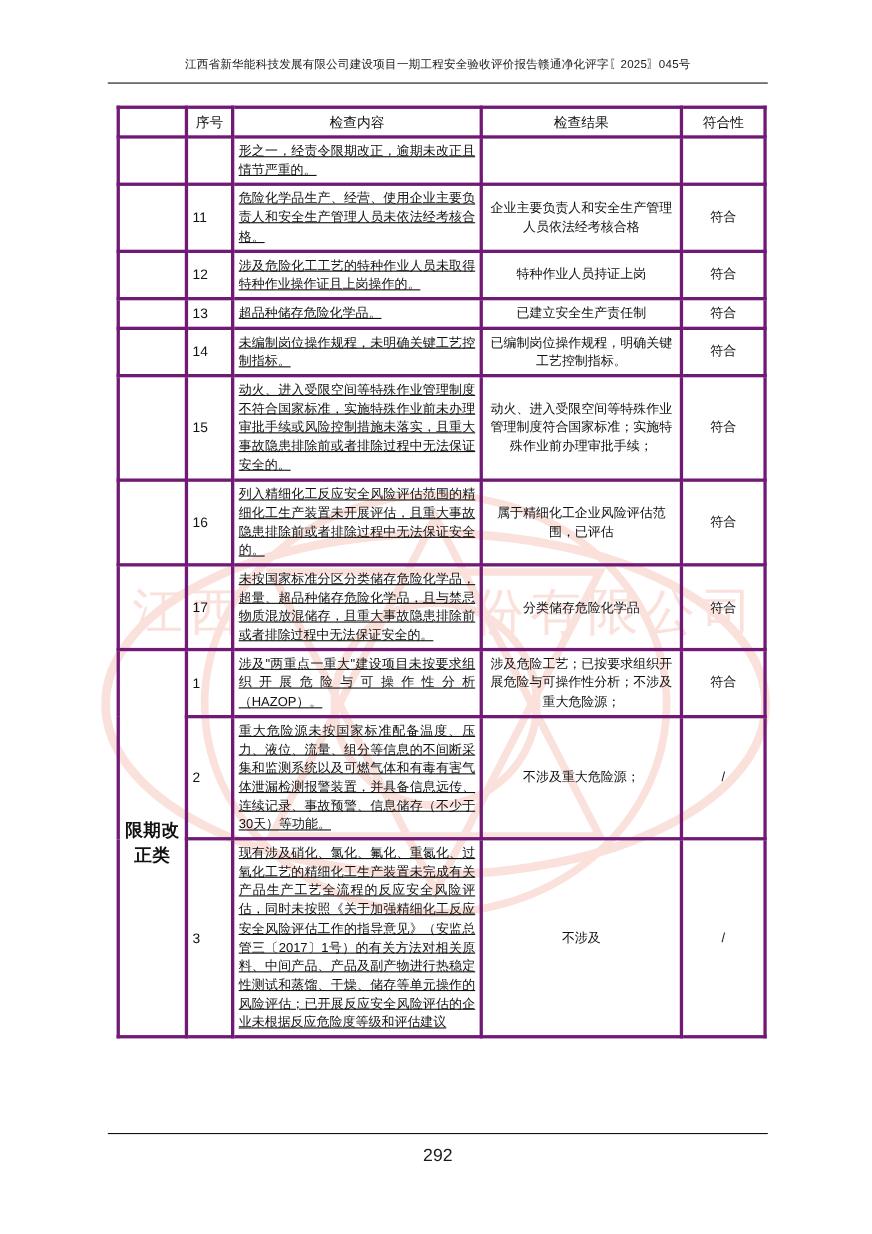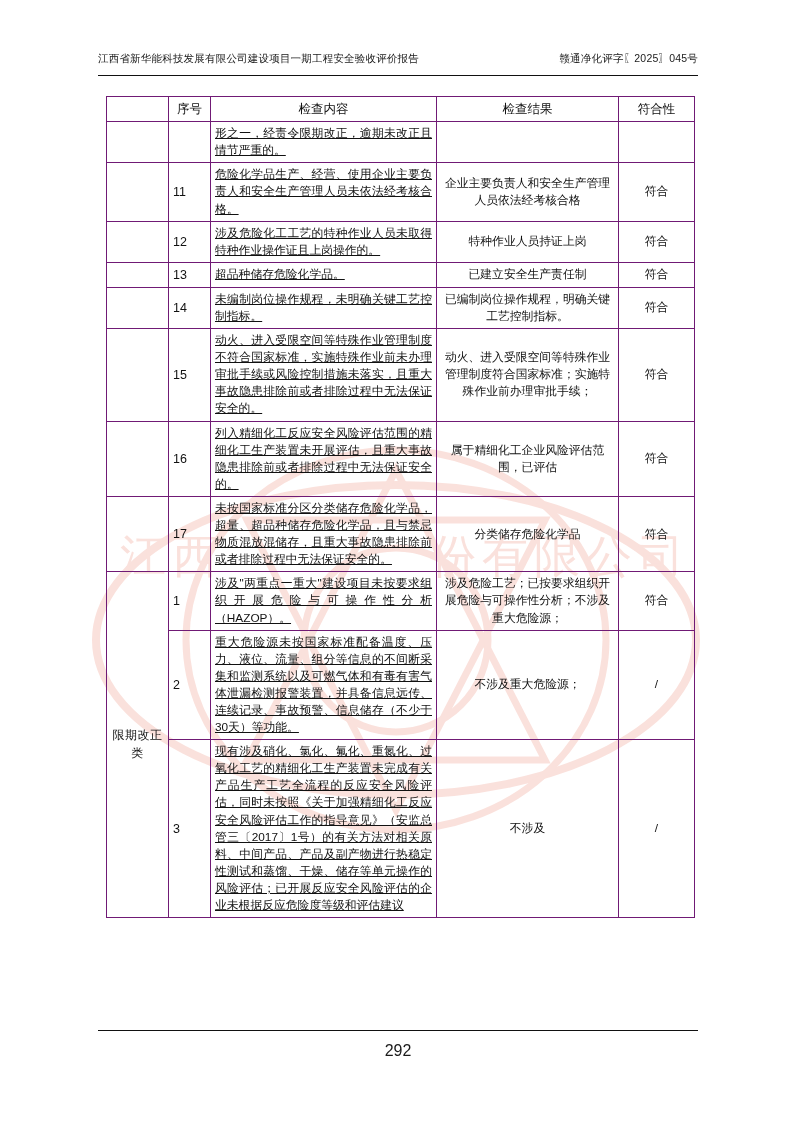--- a/index.html
+++ b/index.html
@@ -32,21 +32,21 @@
     z-index: 5;
   }
 
   
   .header {
     position: absolute;
     left: 98px;
     top: 52px;
     width: 600px;
     display: flex;
-    justify-content: space-between;
+    justify-content: center;
     align-items: baseline;
     font-size: 10.5px;
     color: #1a1a1a;
     letter-spacing: 0.2px;
   }
   .header .left { white-space: nowrap; }
   .header .right { white-space: nowrap; font-weight: normal; }
   .header-rule {
     position: absolute;
     left: 98px;
@@ -80,42 +80,43 @@
     top: 96px;
     width: 588px;
     border-collapse: collapse;
     table-layout: fixed;
     font-size: 11.5px;
     color: #111;
     z-index: 10;
     background: transparent;
   }
   table.main td, table.main th {
-    border: 1px solid #701a75;
+    border: 3px solid #701a75;
     padding: 3px 4px;
     vertical-align: middle;
     line-height: 1.45;
     background: transparent;
   }
   th.hd {
     text-align: center;
     font-weight: normal;
     font-size: 12.5px;
     padding: 5px 4px;
   }
   col.c0 { width: 62px; }
   col.c1 { width: 42px; }
   col.c2 { width: 226px; }
   col.c3 { width: 182px; }
   col.c4 { width: 76px; }
 
   td.cat {
     text-align: center;
-    font-size: 12px;
+    font-size: 16px;
     letter-spacing: 0.5px;
+    font-weight: bold;
   }
   td.num {
     font-size: 12.5px;
   }
   td.content {
     text-align: justify;
     text-justify: inter-ideograph;
     font-size: 11.8px;
     text-decoration: underline;
   }

